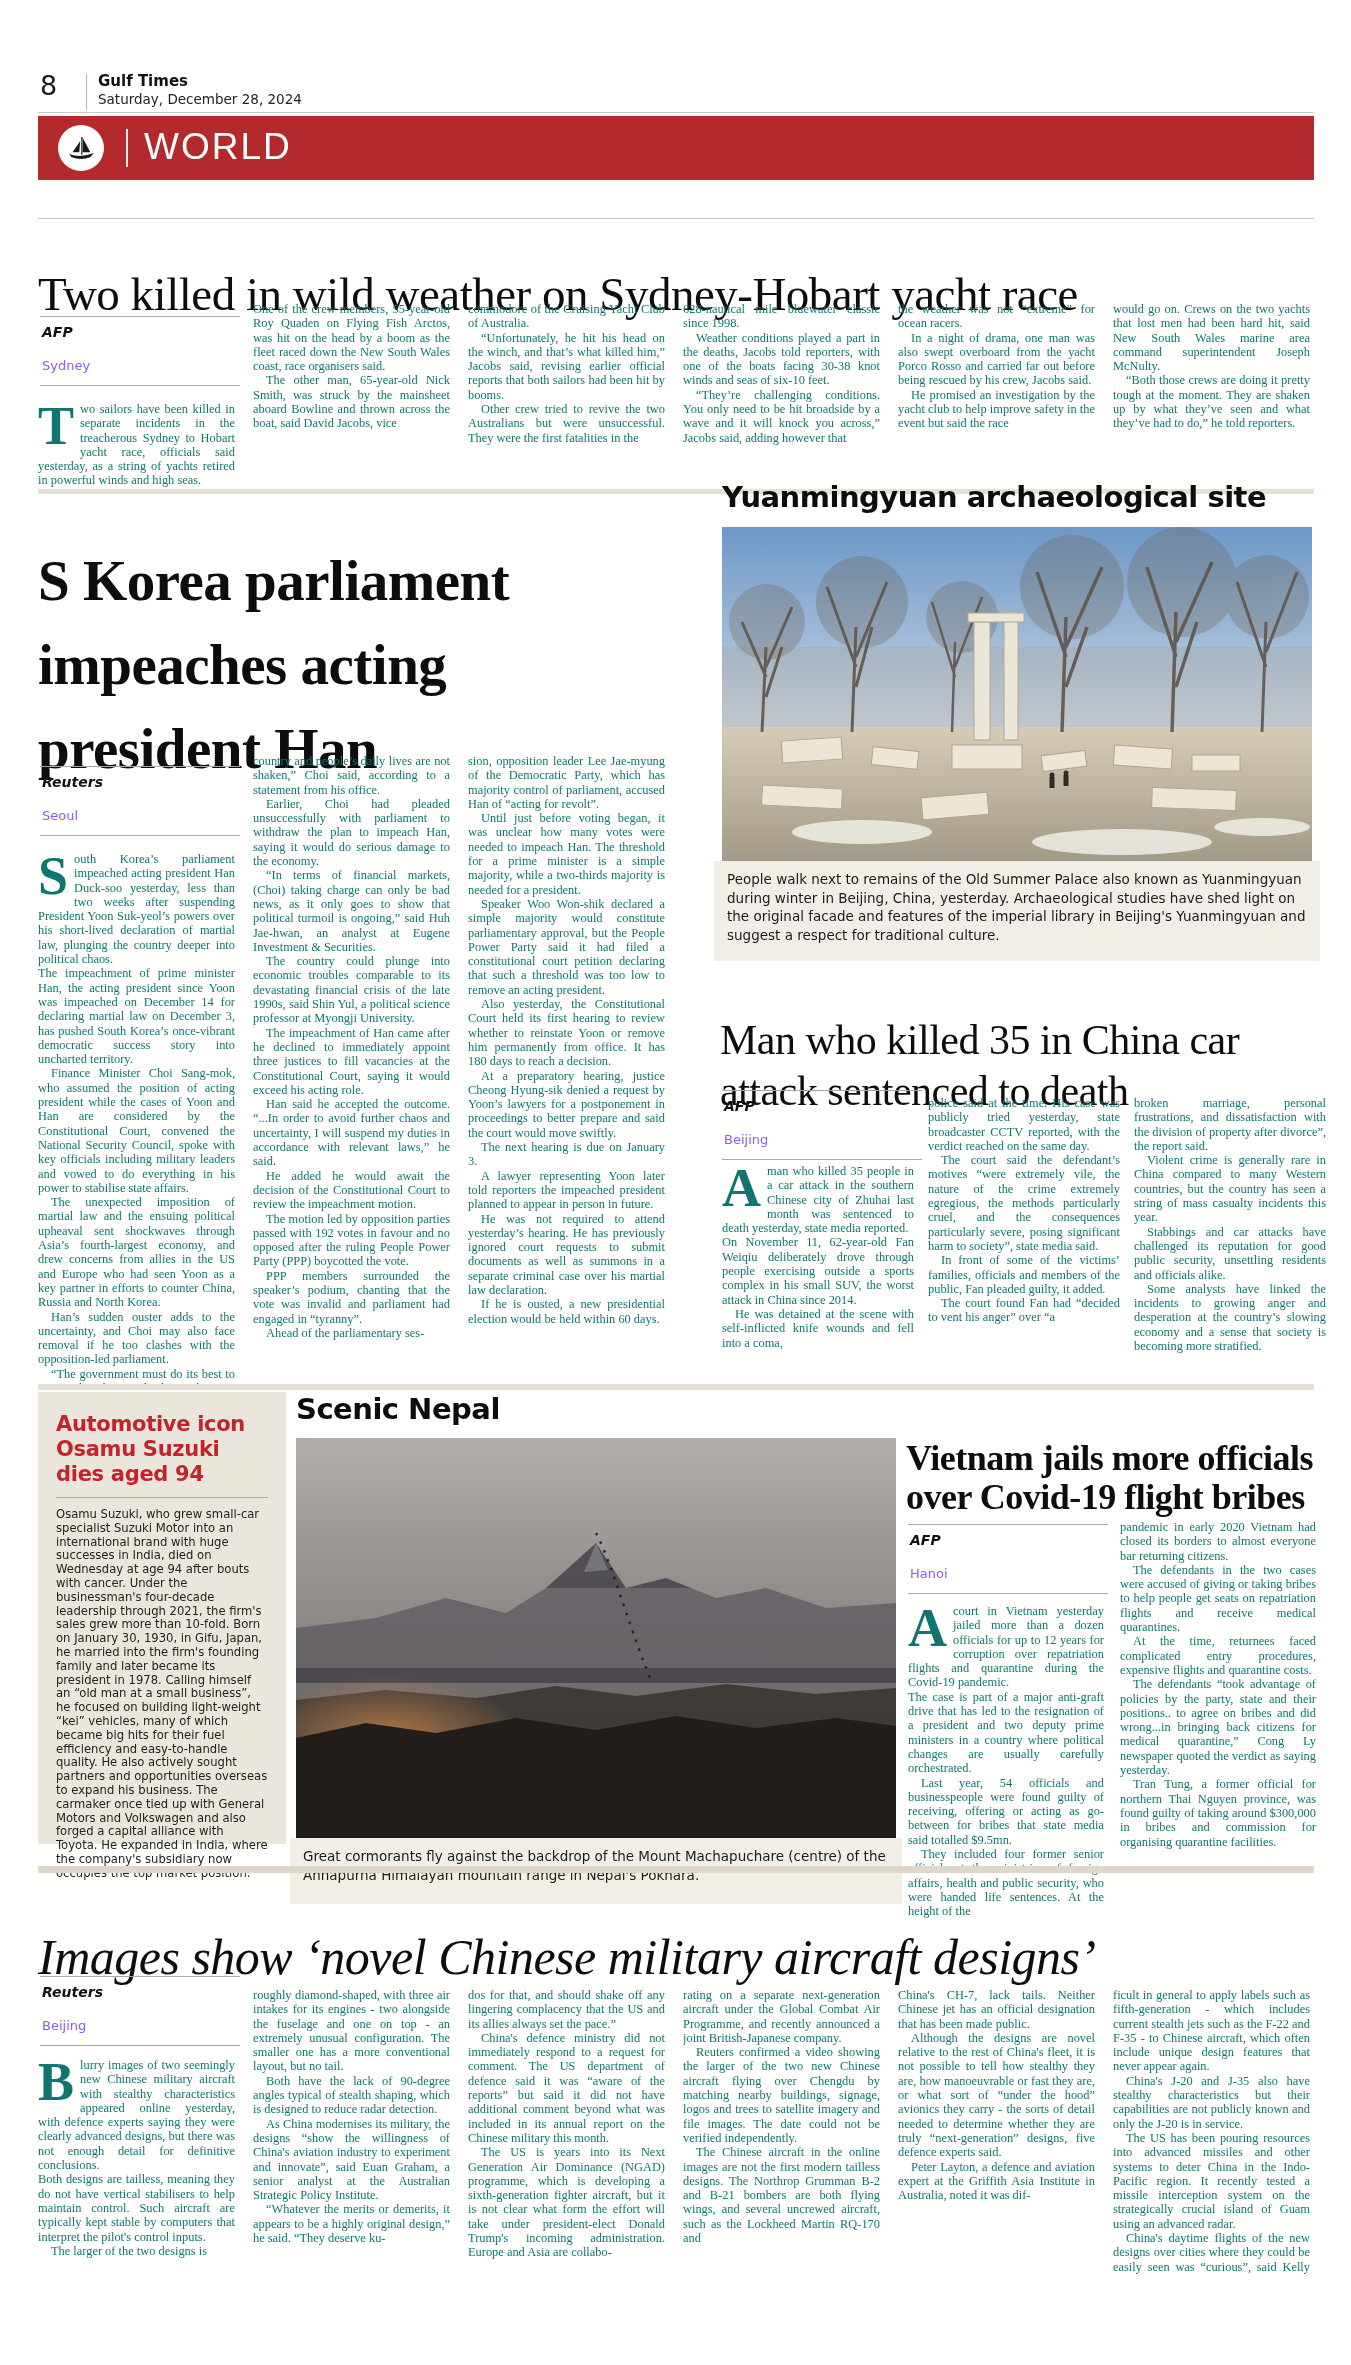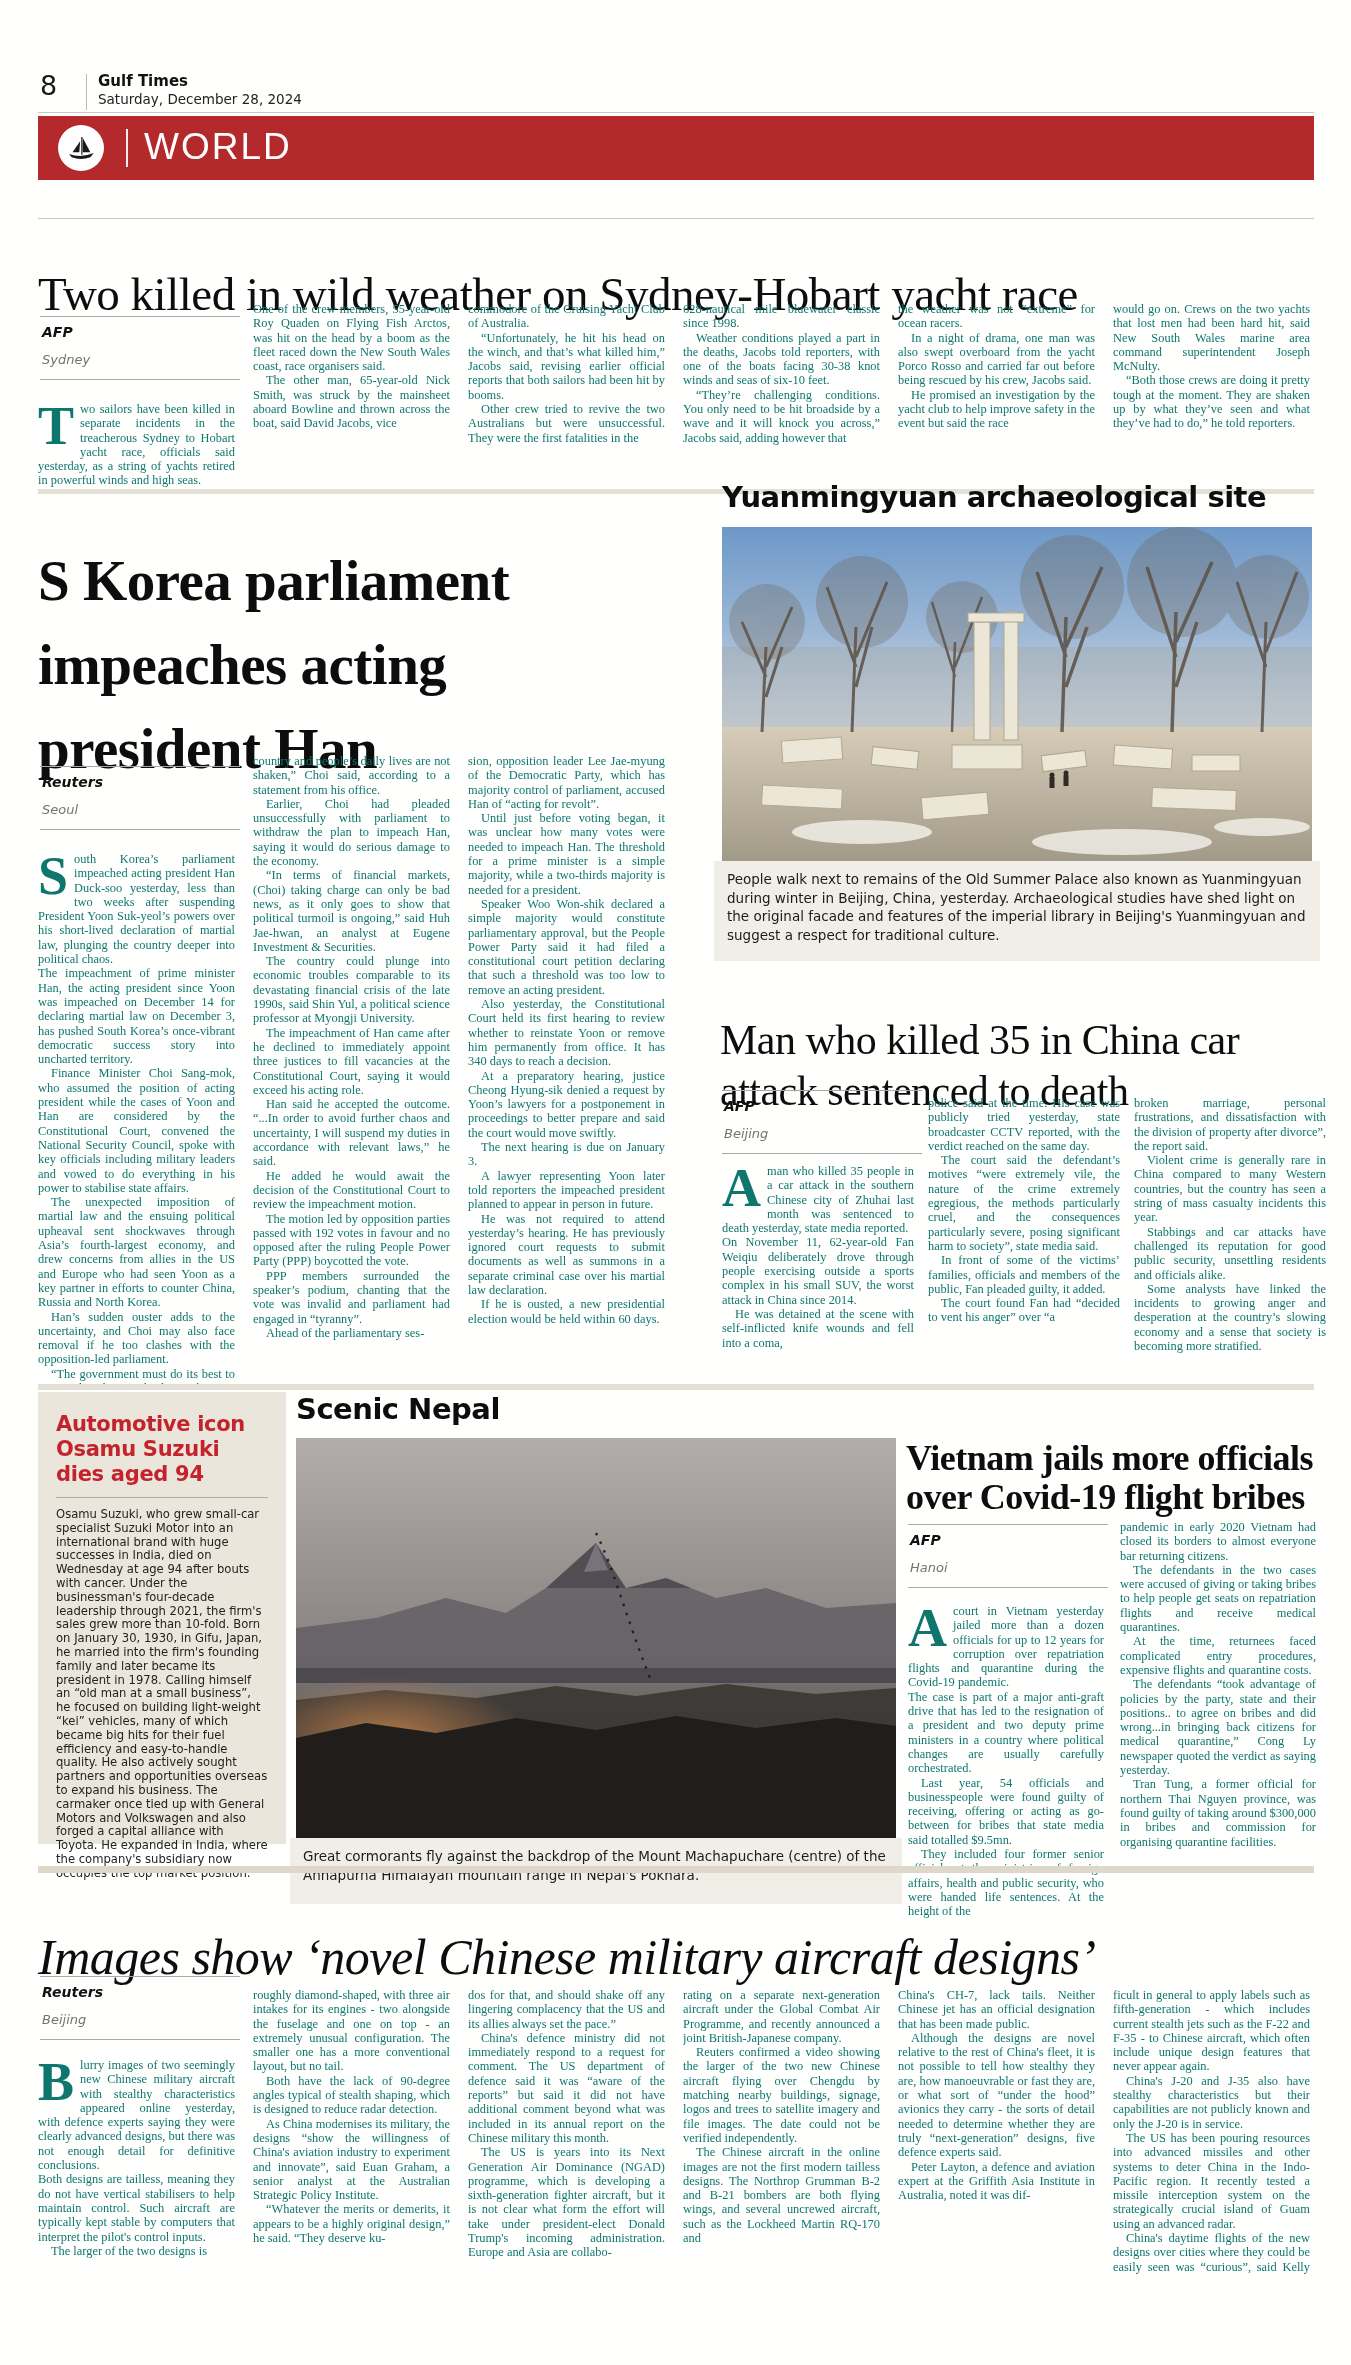--- a/index.html
+++ b/index.html
@@ -20,21 +20,21 @@
   .logo-circle{position:absolute; left:20px; top:9px; width:46px; height:46px; border-radius:50%; background:#fff; display:flex; align-items:center; justify-content:center;}
   .banner-div{position:absolute; left:88px; top:13px; width:2px; height:38px; background:rgba(255,255,255,.9);}
   .banner-title{position:absolute; left:106px; top:9px; font-family:"Liberation Sans",sans-serif; font-weight:400; font-size:37px; line-height:44px; color:#fff; letter-spacing:2px;}
   
   .head{font-family:"Liberation Serif",serif; font-weight:400; color:#0d0d0d; letter-spacing:-0.5px;margin-top:39px;}
   .head-bold{font-weight:700;}
   .slab{font-family:"DejaVu Sans",sans-serif; font-weight:800; font-size:29px; letter-spacing:-0.5px; color:#0d0d0d;}
   
   .byline{border-top:1px solid #a8a8a8; border-bottom:1px solid #a8a8a8; padding:7px 0 12px 2px;}
   .byline .agency{font-family:"DejaVu Sans",sans-serif; font-weight:bold; font-size:14px; color:#111;font-style:italic;}
-  .byline .loc{font-family:"DejaVu Sans",sans-serif; font-size:13px; color:#737373; margin-top:12px;font-style:italic;}
+  .byline .loc{font-family:"DejaVu Sans",sans-serif; font-size:13px; color:#8b5cf6; margin-top:18px;}
   
   .col{font-size:12.4px; line-height:14.3px; text-align:justify; overflow:hidden; color:#0f766e;}
   .col p{text-indent:13px;}
   .col p:first-child{text-indent:0;}
   .col .leadp{text-indent:0;}
   .dropcap{float:left; font-size:54px; line-height:43px; padding:3px 6px 0 0; font-weight:bold; font-family:"Liberation Serif",serif;}
   
   .caption-box{background:var(--caption-bg); padding:9px 13px;}
   .caption{font-family:"DejaVu Sans",sans-serif; font-size:13.5px; line-height:18.5px; color:#1b1b1b;}
   
@@ -128,21 +128,21 @@
       <p>Han said he accepted the outcome. “...In order to avoid further chaos and uncertainty, I will suspend my duties in accordance with relevant laws,” he said.</p>
       <p>He added he would await the decision of the Constitutional Court to review the impeachment motion.</p>
       <p>The motion led by opposition parties passed with 192 votes in favour and no opposed after the ruling People Power Party (PPP) boycotted the vote.</p>
       <p>PPP members surrounded the speaker’s podium, chanting that the vote was invalid and parliament had engaged in “tyranny”.</p>
       <p>Ahead of the parliamentary ses-</p>
     </div>
   <div class="abs col" style="left:468px; top:754px; width:197px; height:635px;">
       <p>sion, opposition leader Lee Jae-myung of the Democratic Party, which has majority control of parliament, accused Han of “acting for revolt”.</p>
       <p>Until just before voting began, it was unclear how many votes were needed to impeach Han. The threshold for a prime minister is a simple majority, while a two-thirds majority is needed for a president.</p>
       <p>Speaker Woo Won-shik declared a simple majority would constitute parliamentary approval, but the People Power Party said it had filed a constitutional court petition declaring that such a threshold was too low to remove an acting president.</p>
-      <p>Also yesterday, the Constitutional Court held its first hearing to review whether to reinstate Yoon or remove him permanently from office. It has 340 days to reach a decision.</p>
+      <p>Also yesterday, the Constitutional Court held its first hearing to review whether to reinstate Yoon or remove him permanently from office. It has 180 days to reach a decision.</p>
       <p>At a preparatory hearing, justice Cheong Hyung-sik denied a request by Yoon’s lawyers for a postponement in proceedings to better prepare and said the court would move swiftly.</p>
       <p>The next hearing is due on January 3.</p>
       <p>A lawyer representing Yoon later told reporters the impeached president planned to appear in person in future.</p>
       <p>He was not required to attend yesterday’s hearing. He has previously ignored court requests to submit documents as well as summons in a separate criminal case over his martial law declaration.</p>
       <p>If he is ousted, a new presidential election would be held within 60 days.</p>
     </div>
 
   <div class="abs slab" style="left:722px; top:480px;">Yuanmingyuan archaeological site</div>
   <svg class="abs photo" style="left:722px; top:527px;" width="590" height="334" viewBox="0 0 590 334">
     <defs>

